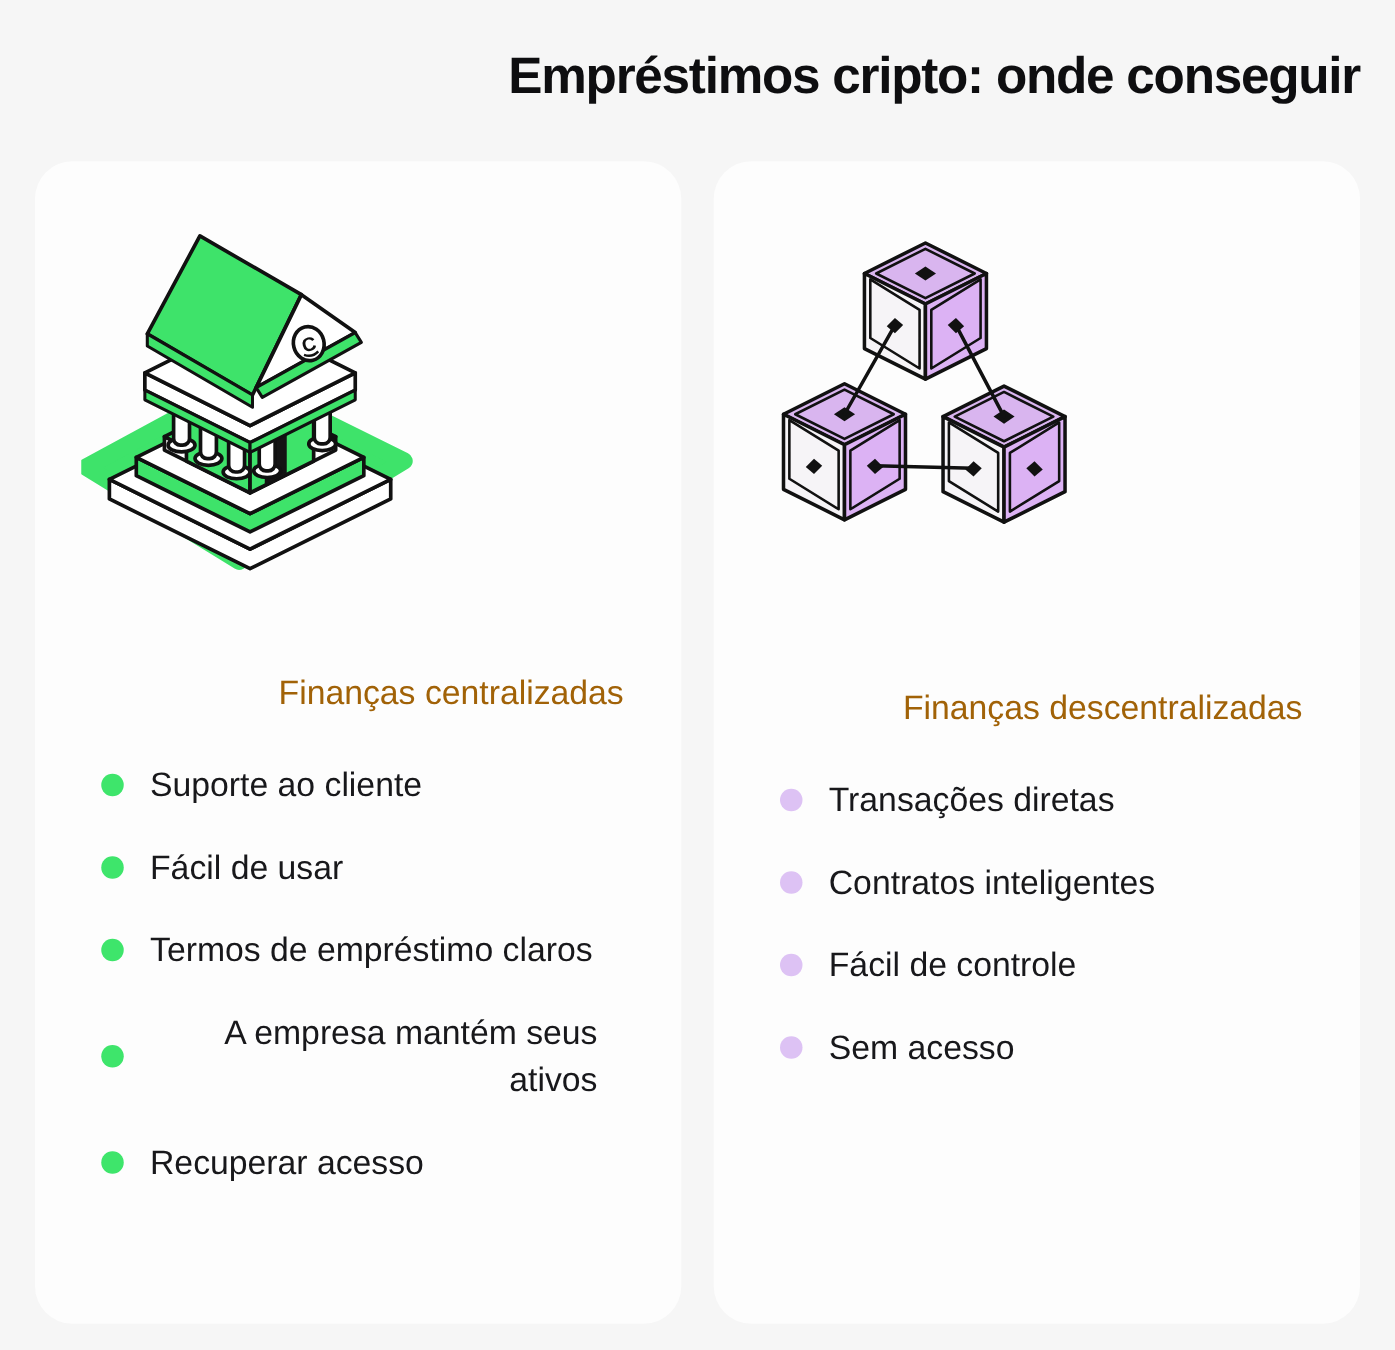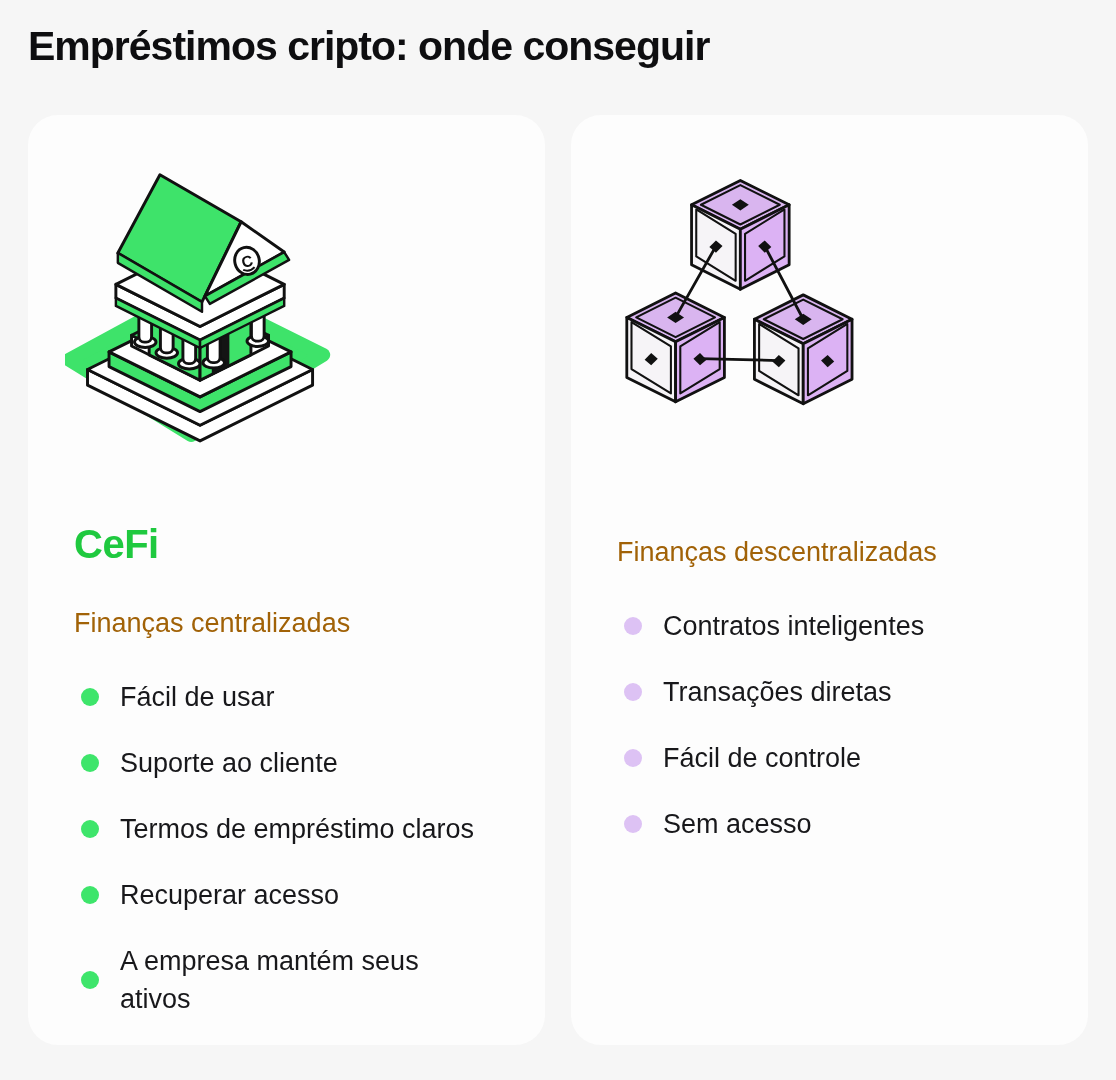--- a/index.html
+++ b/index.html
@@ -3,21 +3,21 @@
 <meta charset="utf-8">
 <style>
   * { margin:0; padding:0; box-sizing:border-box; }
   html,body { width:1116px; height:1080px; }
   body {
     background:#f6f6f6;
     font-family:"Liberation Sans","DejaVu Sans",sans-serif;
     color:#18181b;
     overflow:hidden;
   }
-  .page { padding:18px 28px 0 28px; }
+  .page { padding:32px 28px 0 28px;text-align:right; }
   .page-title {
     font-size:41px;
     font-weight:800;
     letter-spacing:-1px;
     color:#0e0e10;
     line-height:56px;
   }
   .cards {
     display:flex;
     gap:26px;
@@ -126,42 +126,41 @@
           <polygon points="224,95 229,103 148,148 143,140" fill="#3ee36a" stroke="#111" stroke-width="2.5" stroke-linejoin="round"></polygon>
           <polygon points="54,96 54,106 140,156 140,146" fill="#3ee36a" stroke="#111" stroke-width="2.5" stroke-linejoin="round"></polygon>
 
           <g transform="rotate(-14 186 104)">
             <ellipse cx="186" cy="104" rx="12.5" ry="14" fill="#ffffff" stroke="#111" stroke-width="3"></ellipse>
             <text x="186" y="110" font-size="16" font-weight="bold" text-anchor="middle" fill="#111" font-family="Liberation Sans, sans-serif">C</text>
             <path d="M180,112 q6,4 12,0" stroke="#111" stroke-width="2" fill="none"></path>
           </g>
         </svg>
       </div>
-      <h2 class="card-title" style="color: rgb(31, 201, 63);">CeFi</h2>
       <div class="card-subtitle">Finanças centralizadas</div>
       <ul class="feature-list">
           <li>
             <span class="bullet" style="background: rgb(62, 229, 107);"></span>
+            <span class="li-text">Suporte ao cliente</span>
+          </li>
+          <li>
+            <span class="bullet" style="background: rgb(62, 229, 107);"></span>
             <span class="li-text">Fácil de usar</span>
           </li>
           <li>
             <span class="bullet" style="background: rgb(62, 229, 107);"></span>
-            <span class="li-text">Suporte ao cliente</span>
-          </li>
-          <li>
-            <span class="bullet" style="background: rgb(62, 229, 107);"></span>
             <span class="li-text">Termos de empréstimo claros</span>
           </li>
           <li>
             <span class="bullet" style="background: rgb(62, 229, 107);"></span>
+            <span class="li-text">A empresa mantém seus ativos</span>
+          </li>
+          <li>
+            <span class="bullet" style="background: rgb(62, 229, 107);"></span>
             <span class="li-text">Recuperar acesso</span>
-          </li>
-          <li>
-            <span class="bullet" style="background: rgb(62, 229, 107);"></span>
-            <span class="li-text">A empresa mantém seus ativos</span>
           </li>
         </ul>
     </section>
 
     <section class="card">
       <div class="illu">
         <svg class="cubes-svg" viewBox="0 0 300 260" xmlns="http://www.w3.org/2000/svg" aria-hidden="true">
           <defs>
             <g id="cube" stroke="#111" stroke-linejoin="round">
               <polygon points="0,0 52,26 0,52 -52,26" fill="#d9b5ef" stroke-width="3"></polygon>
@@ -182,25 +181,25 @@
             <line x1="102" y1="80" x2="59" y2="156"></line>
             <line x1="154" y1="80" x2="195" y2="158"></line>
             <line x1="85" y1="200" x2="169" y2="202"></line>
           </g>
         </svg>
       </div>
       <div class="card-subtitle">Finanças descentralizadas</div>
       <ul class="feature-list">
           <li>
             <span class="bullet" style="background: rgb(221, 194, 244);"></span>
+            <span class="li-text">Transações diretas</span>
+          </li>
+          <li>
+            <span class="bullet" style="background: rgb(221, 194, 244);"></span>
             <span class="li-text">Contratos inteligentes</span>
-          </li>
-          <li>
-            <span class="bullet" style="background: rgb(221, 194, 244);"></span>
-            <span class="li-text">Transações diretas</span>
           </li>
           <li>
             <span class="bullet" style="background: rgb(221, 194, 244);"></span>
             <span class="li-text">Fácil de controle</span>
           </li>
           <li>
             <span class="bullet" style="background: rgb(221, 194, 244);"></span>
             <span class="li-text">Sem acesso</span>
           </li>
         </ul>

